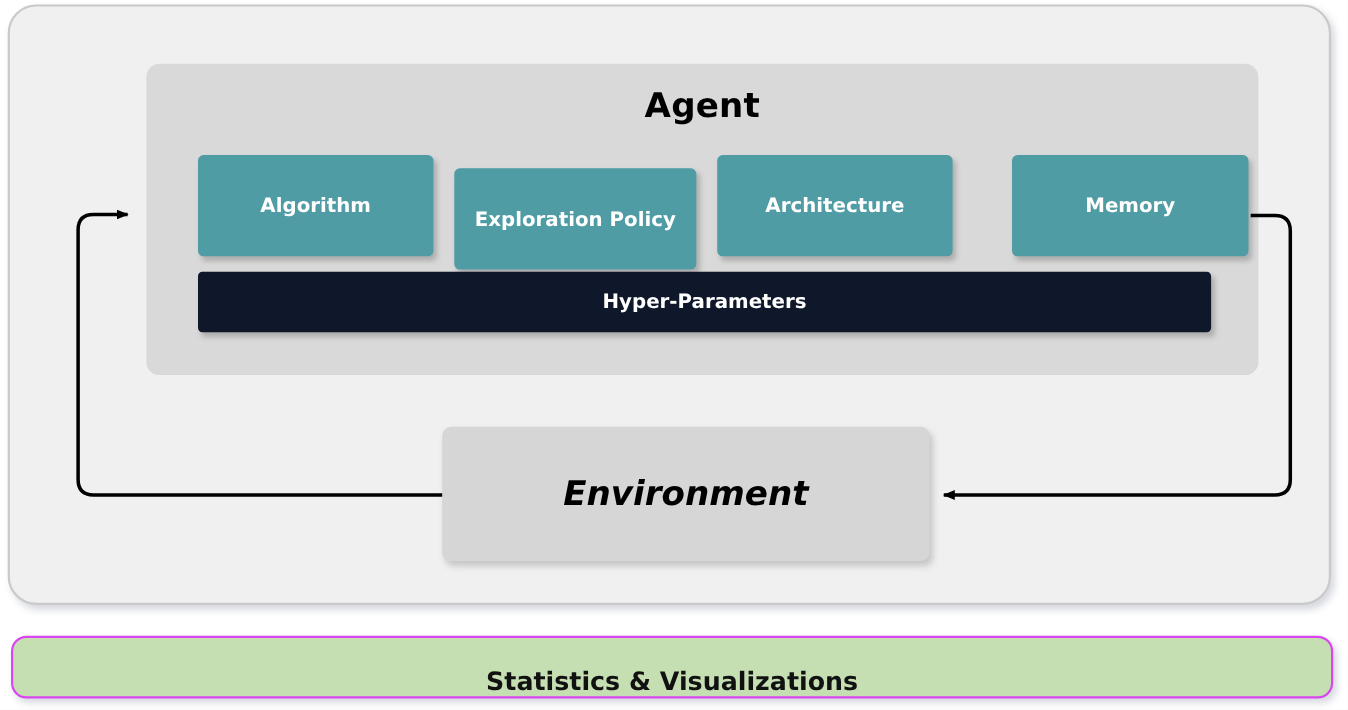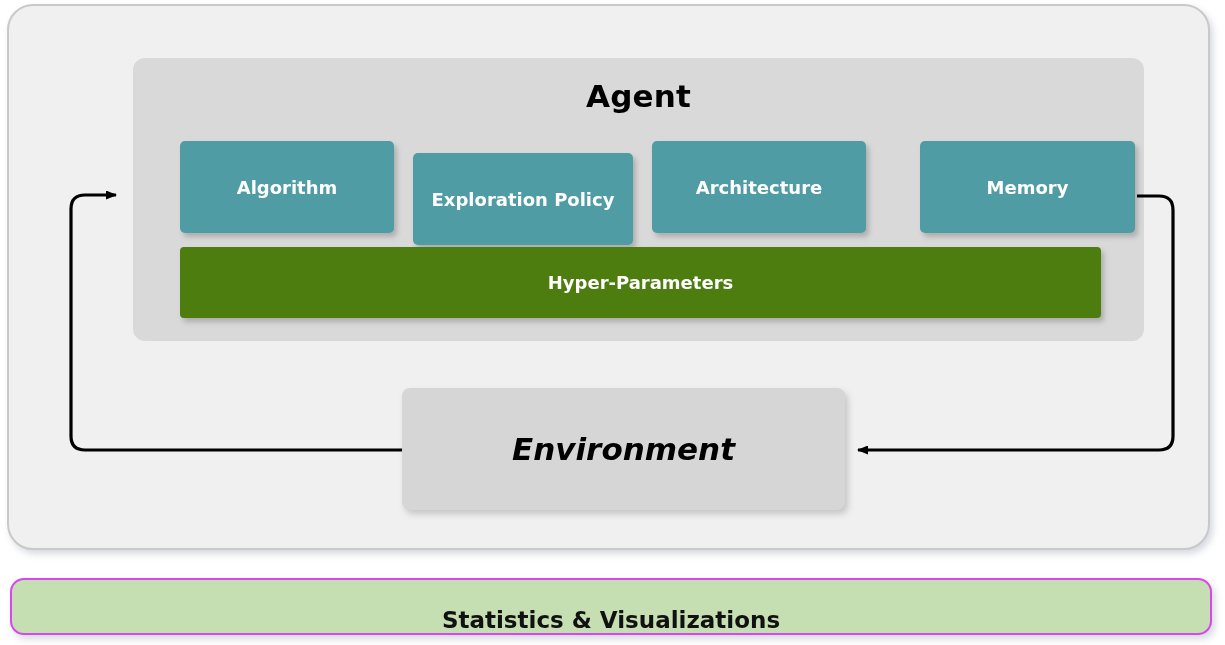--- a/index.html
+++ b/index.html
@@ -91,22 +91,22 @@
   .comp-1 { left: 233px; width: 220px; margin-top: 12px; }
   .comp-2 { left: 472px; width: 214px; }
   .comp-3 { left: 706px; width: 215px; margin-left: 34px; }
 
   
   .hyper-bar {
     position: absolute;
     left: 47px;    
     top: 189px;    
     width: 921px;
-    height: 71px;
-    background: #4d7c0f;
+    height: 55px;
+    background: #0f172a;
     border-radius: 4px;
     box-shadow: 3px 4px 5px rgba(110,110,110,0.40);
     display: flex;
     align-items: center;
     justify-content: center;
     box-sizing: border-box;
   }
   .hyper-bar span {
     color: #ffffff;
     font-size: 18px;

